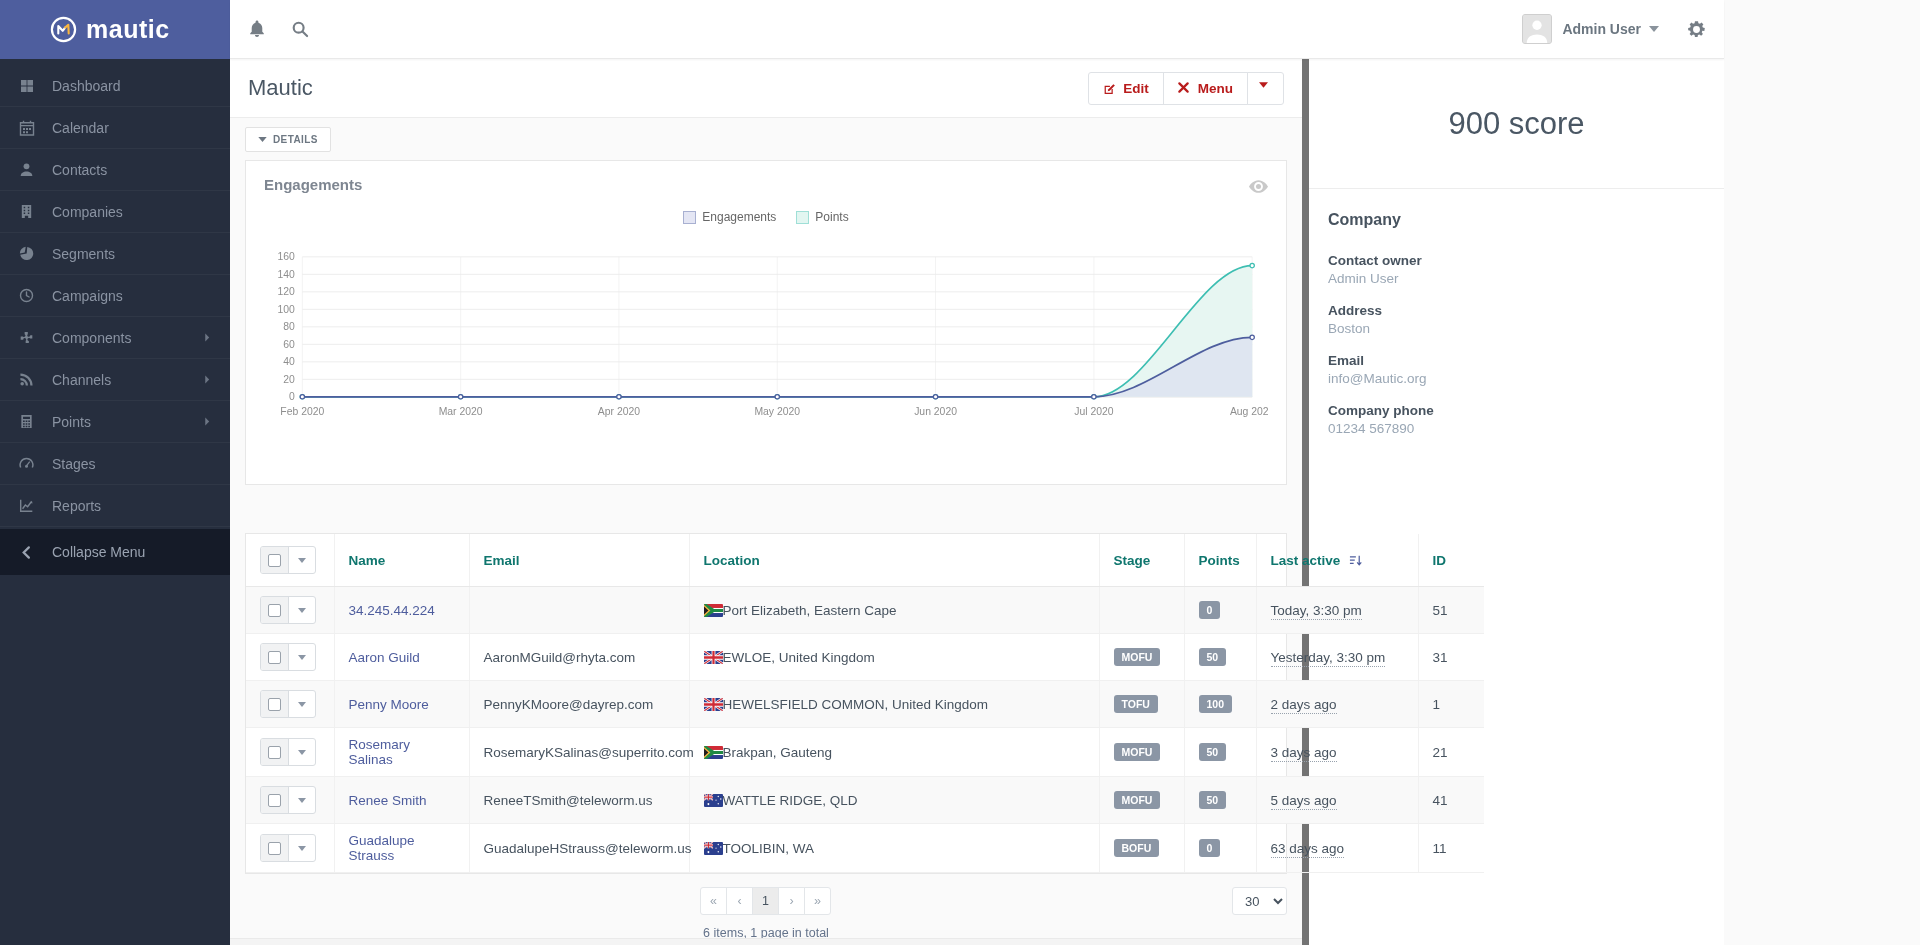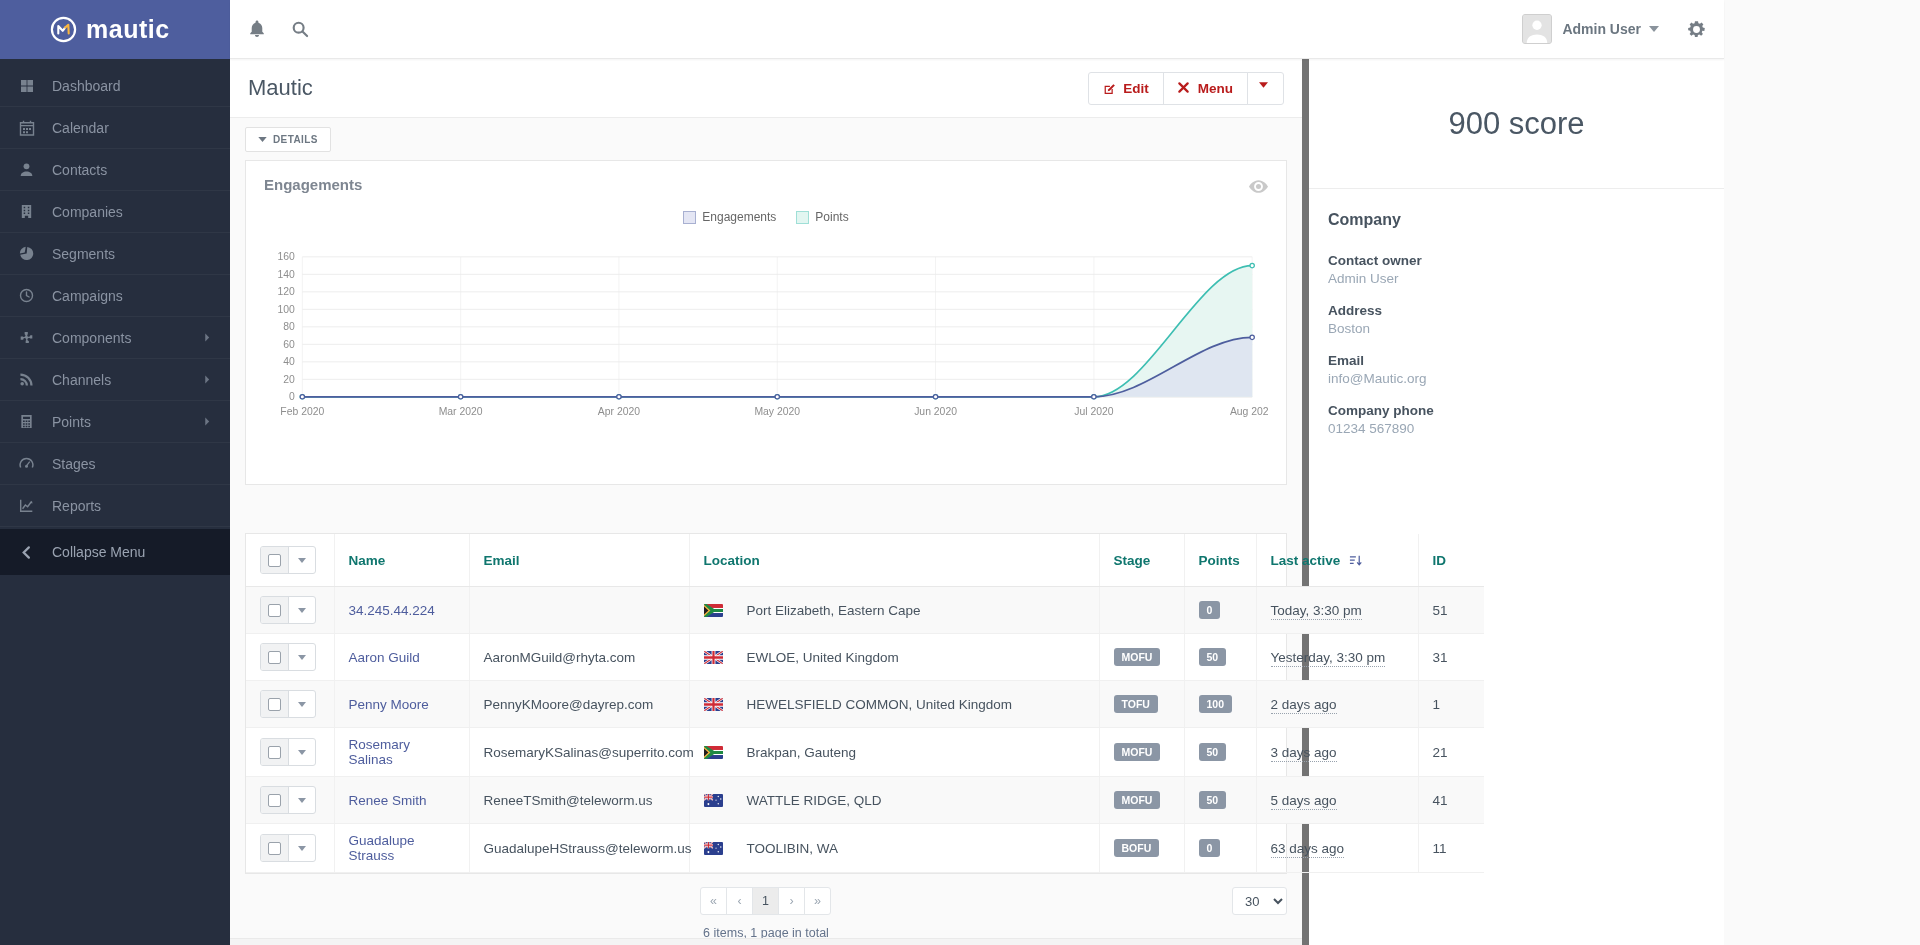--- a/index.html
+++ b/index.html
@@ -63,21 +63,21 @@
   .table-card{margin-top:48px;flex:none}
   table{width:100%;border-collapse:collapse;font-size:13.5px;table-layout:fixed}
   th{color:#0f766e;text-align:left;padding:12px 14px;font-weight:700;border-bottom:1px solid #e8e8e8;cursor:pointer}
   th,td{border-left:1px solid #f1f1f1}
   th:first-child,td:first-child{border-left:none}
   td{padding:9px 14px;border-bottom:1px solid #f0f0f0;color:#47535f;height:46px;vertical-align:middle}
   tbody tr:nth-child(odd){background:#f9f9f9}
   .name-link{color:#4e5d9d;cursor:pointer}
   .badge{background:#8b96a5;color:#fff;font-size:10.5px;font-weight:700;padding:3px 8px;border-radius:3px;display:inline-block}
   .la{border-bottom:1px dotted #98a2ad;padding-bottom:1px}
-  .loc{display:flex;align-items:center;gap:24px}
+  .loc{display:flex;align-items:center;gap:0}
   .flag{width:19px;height:13px;flex:none;border-radius:1px;overflow:hidden}
   .check-group{display:inline-flex;border:1px solid #d9dde1;border-radius:3px;overflow:hidden;background:#fff;vertical-align:middle}
   .cg-check{width:28px;height:26px;background:#f1f2f3;display:flex;align-items:center;justify-content:center;border-right:1px solid #d9dde1;cursor:pointer}
   .cg-box{width:13px;height:13px;border:1px solid #9aa2ab;border-radius:2px;background:#fff}
   .cg-caret{width:26px;height:26px;display:flex;align-items:center;justify-content:center;color:#8b96a5;cursor:pointer}
 
   .pagi-wrap{position:relative;margin-top:13px;flex:none}
   .pager{display:flex;justify-content:center}
   .pg-btn{min-width:27px;height:28px;border:1px solid #e3e6e9;background:#fff;color:#9aa5b1;display:flex;
     align-items:center;justify-content:center;font-size:12.5px;margin-left:-1px;cursor:pointer;padding:0 8px}

